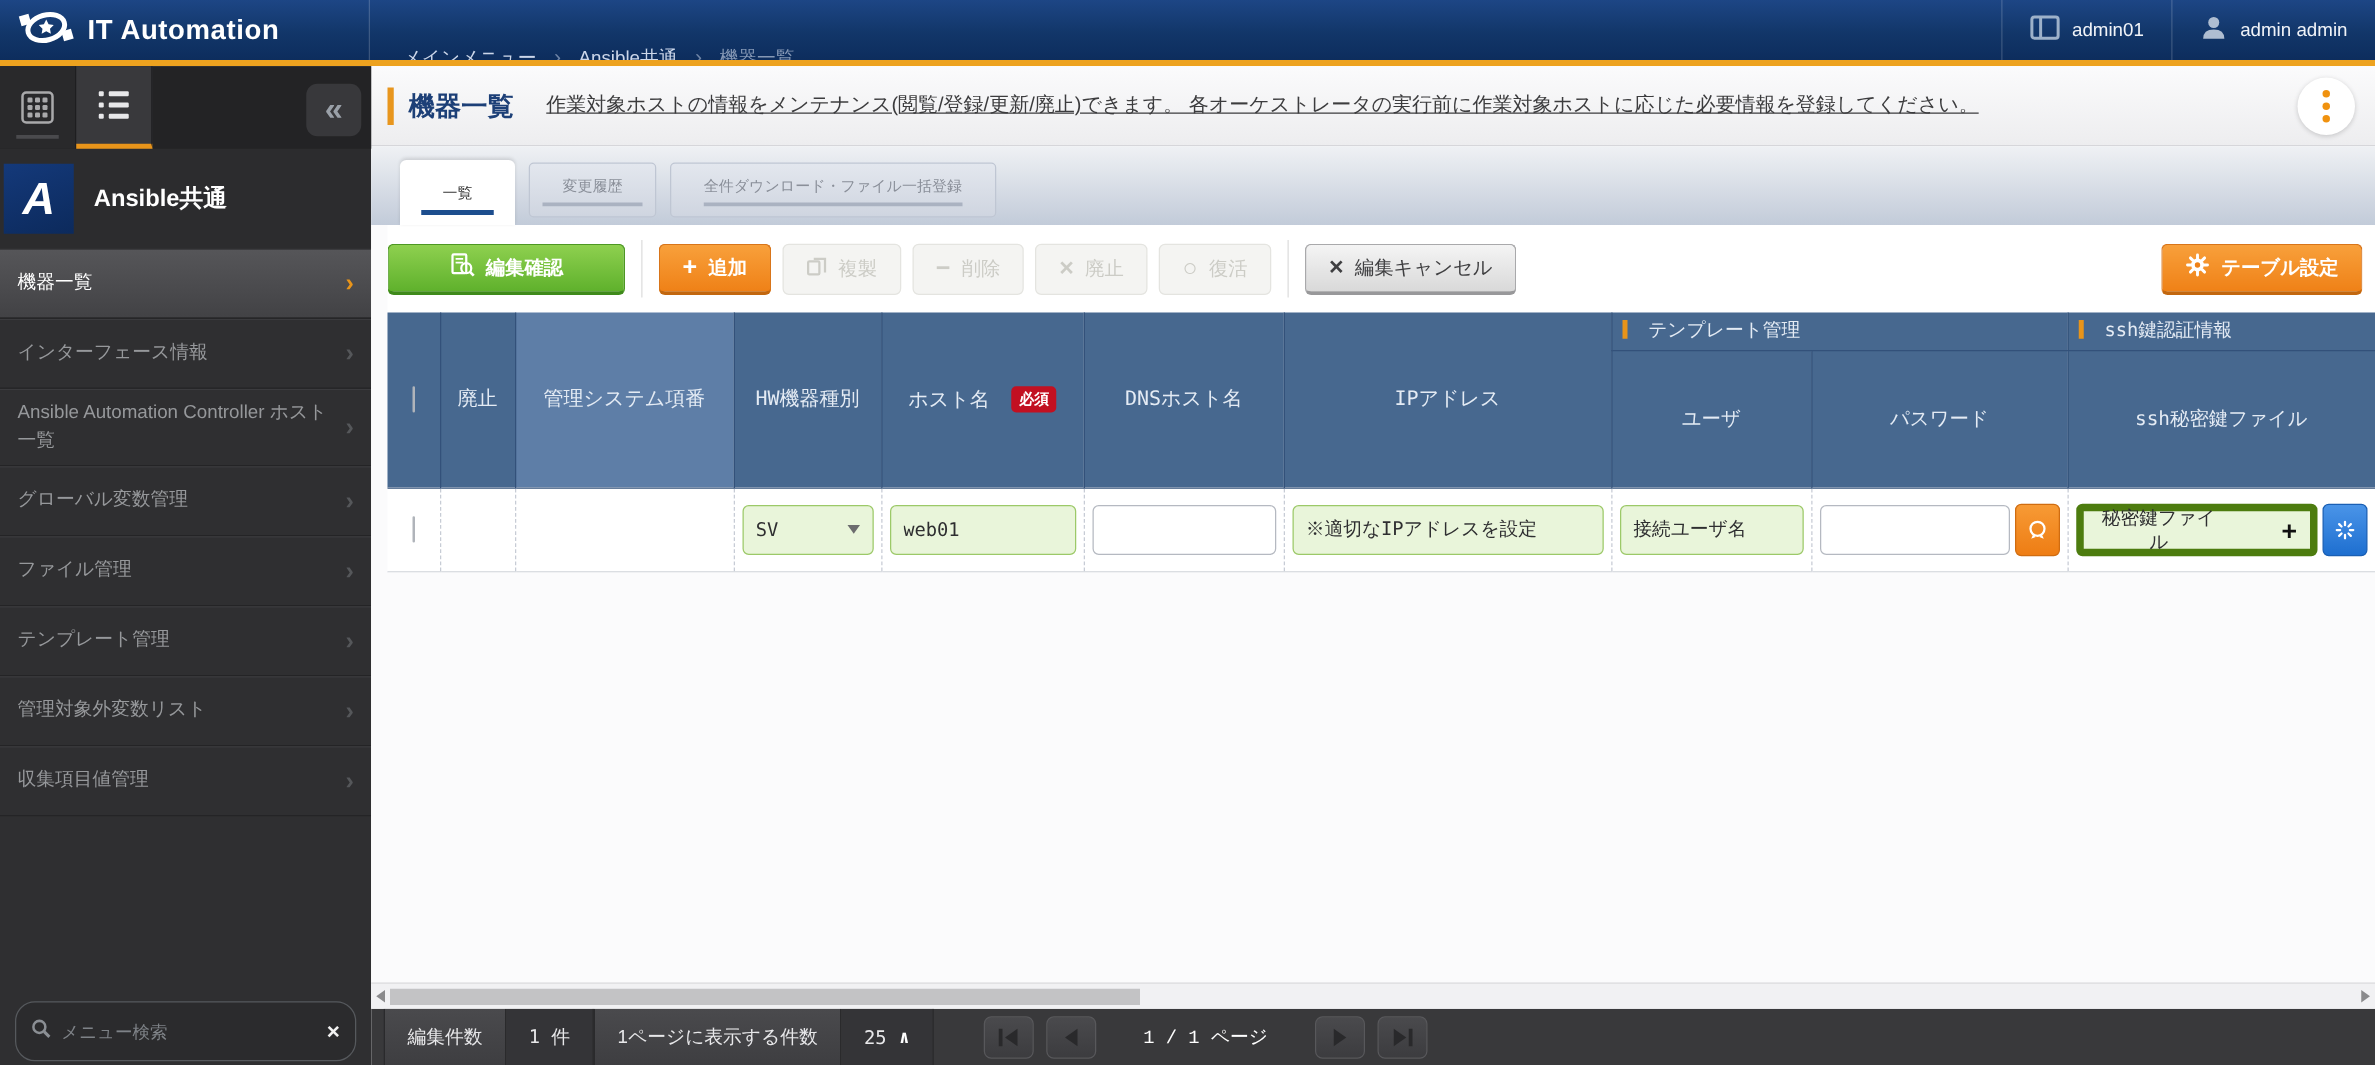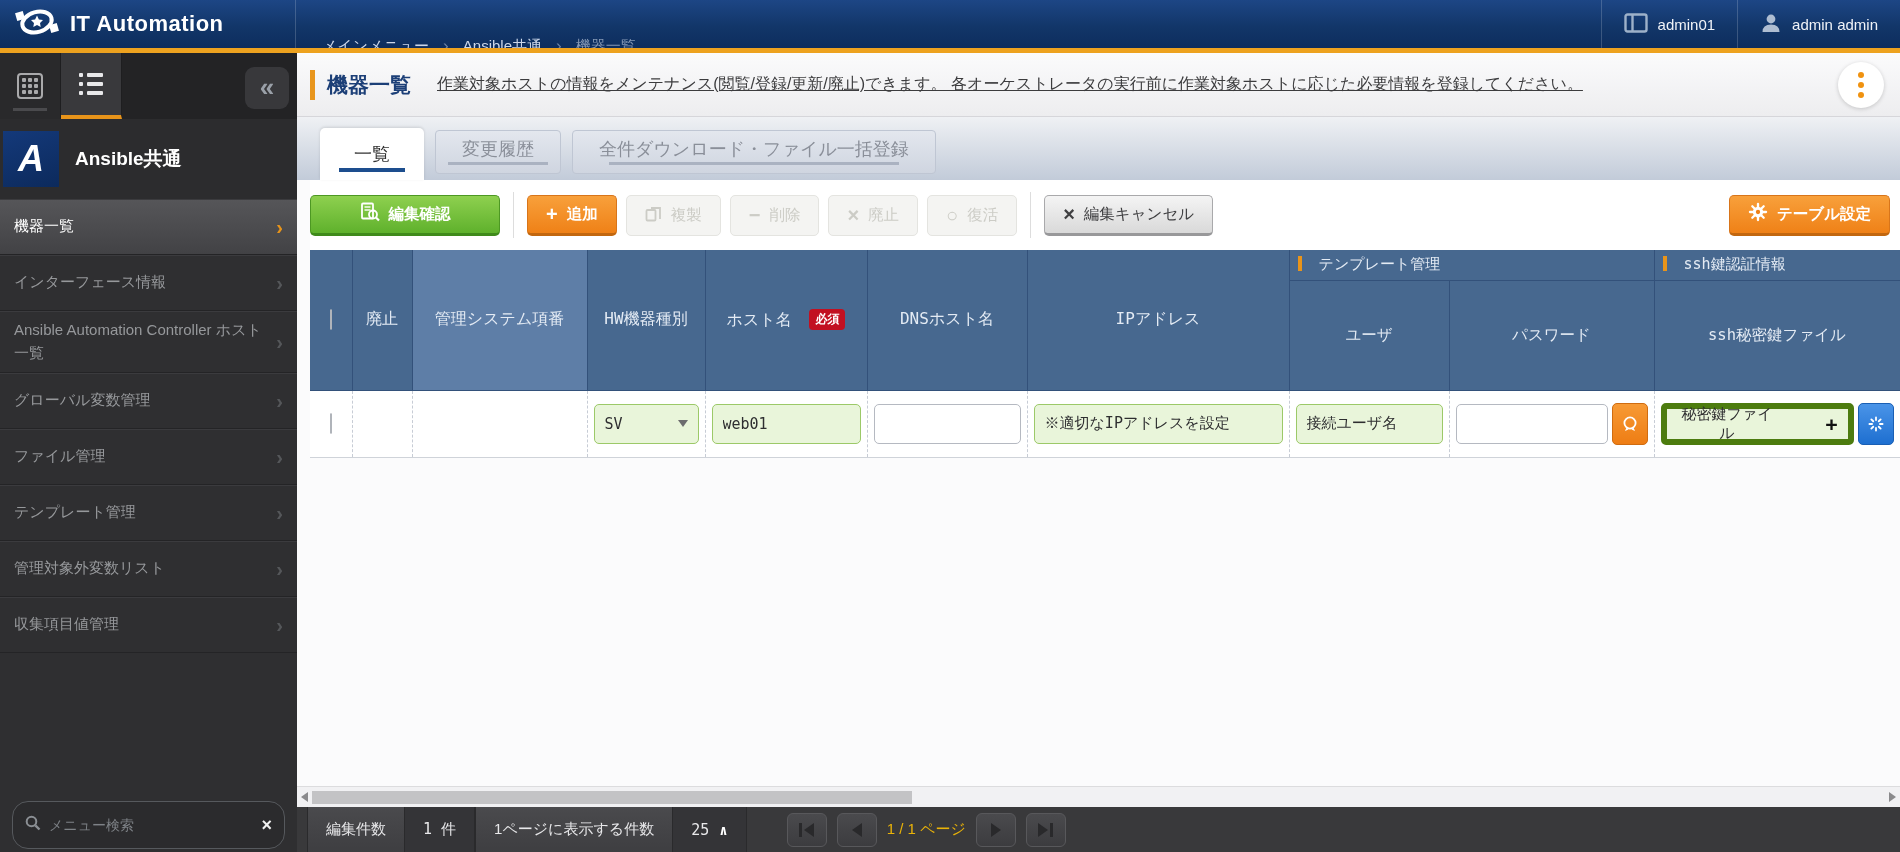--- a/index.html
+++ b/index.html
@@ -71,21 +71,21 @@
   .page-title { font-size:21px; font-weight:bold; color:#1c3f77; margin-right:26px; white-space:nowrap; }
   .page-desc { font-size:16px; color:#3c3c3e;text-decoration:underline; }
   .kebab-btn { margin-left:auto; margin-right:16px; width:46px; height:46px; border-radius:50%;
                background:#fff; box-shadow:0 1px 4px rgba(0,0,0,.18); display:flex; flex-direction:column;
                align-items:center; justify-content:center; gap:4px; cursor:pointer; flex:0 0 46px; }
   .kebab-btn i { width:6px; height:6px; border-radius:50%; background:#f0920f; }
 
   .tabstrip { height:63px; flex:0 0 63px; background:linear-gradient(180deg,#eff1f4 0%,#c2cbd9 100%);
               display:flex; align-items:flex-end; padding-left:23px; gap:11px; }
   .tab { position:relative; display:flex; align-items:center; justify-content:center;
-         font-size:18px; cursor:pointer; }
+         font-size:12px; cursor:pointer; }
   .tab.active { height:52px; padding:0 34px; background:#fff; color:#333; border-radius:5px 5px 0 0;
                 box-shadow:0 -1px 3px rgba(0,0,0,.12); }
   .tab.active::after { content:""; position:absolute; bottom:8px; left:18%; width:64%; height:4px; background:#1d4e8e; }
   .tab.idle { height:44px; margin-bottom:6px; padding:0 26px 6px; background:linear-gradient(180deg,#e3e7ee,#cfd5e0);
               color:#8a8f99; border:1px solid #bfc6d3; border-radius:4px; }
   .tab.idle::after { content:""; position:absolute; bottom:8px; left:10%; width:80%; height:3px; background:#aab2c1; }
 
   .content { flex:1; min-height:0; background:#fbfbfc; padding-left:13px; overflow:hidden; }
 
   
@@ -160,21 +160,21 @@
   .bb-value { background:#343437; font-family:"DejaVu Sans Mono",monospace; gap:10px; }
   .bb-caret { color:#fff; font-weight:bold; font-size:14px; }
   .pager { display:flex; align-items:center; gap:10px; margin-left:40px; }
   .pg-btn { width:40px; height:34px; border-radius:6px; background:linear-gradient(180deg,#4a4a4d,#3c3c3f);
             border:1px solid #58585b; display:flex; align-items:center; justify-content:center; gap:2px; cursor:default; }
   .pg-tri-l { width:0; height:0; border-top:7px solid transparent; border-bottom:7px solid transparent;
               border-right:10px solid #29292b; }
   .pg-tri-r { width:0; height:0; border-top:7px solid transparent; border-bottom:7px solid transparent;
               border-left:10px solid #29292b; }
   .pg-bar { width:3px; height:14px; background:#29292b; }
-  .pg-info { color:#eab308; margin:0 0; font-family:Liberation Sans, sans-serif; }
+  .pg-info { color:#ffffff; margin:0 28px; font-family:Liberation Mono, monospace; }
 </style>
 </head>
 <body>
 
 <div class="app">
 
   <header class="topbar">
     <div class="logo-area">
       <span>
         <svg width="46" height="30" viewBox="0 0 46 30">

